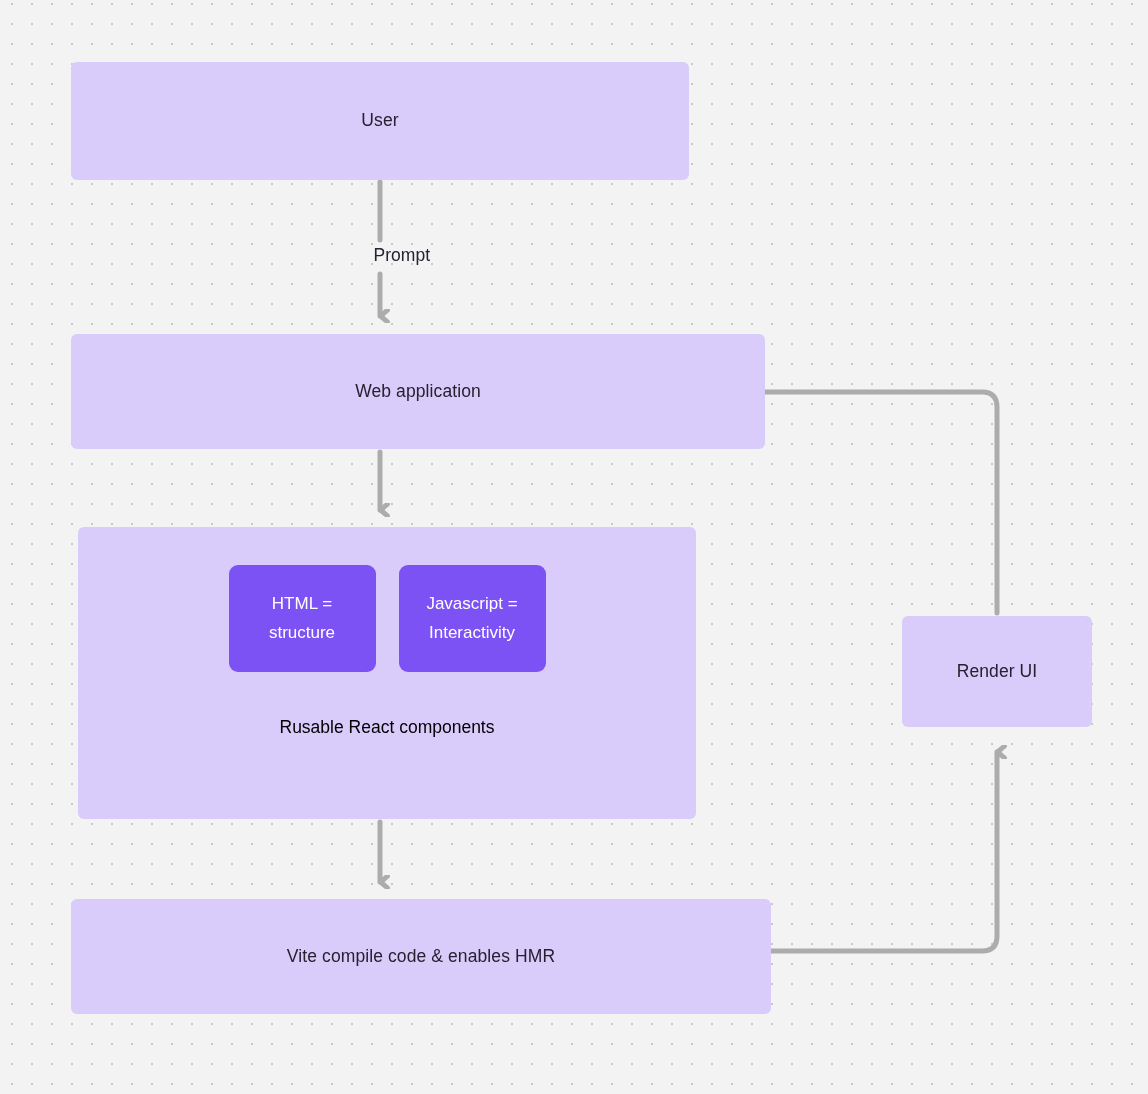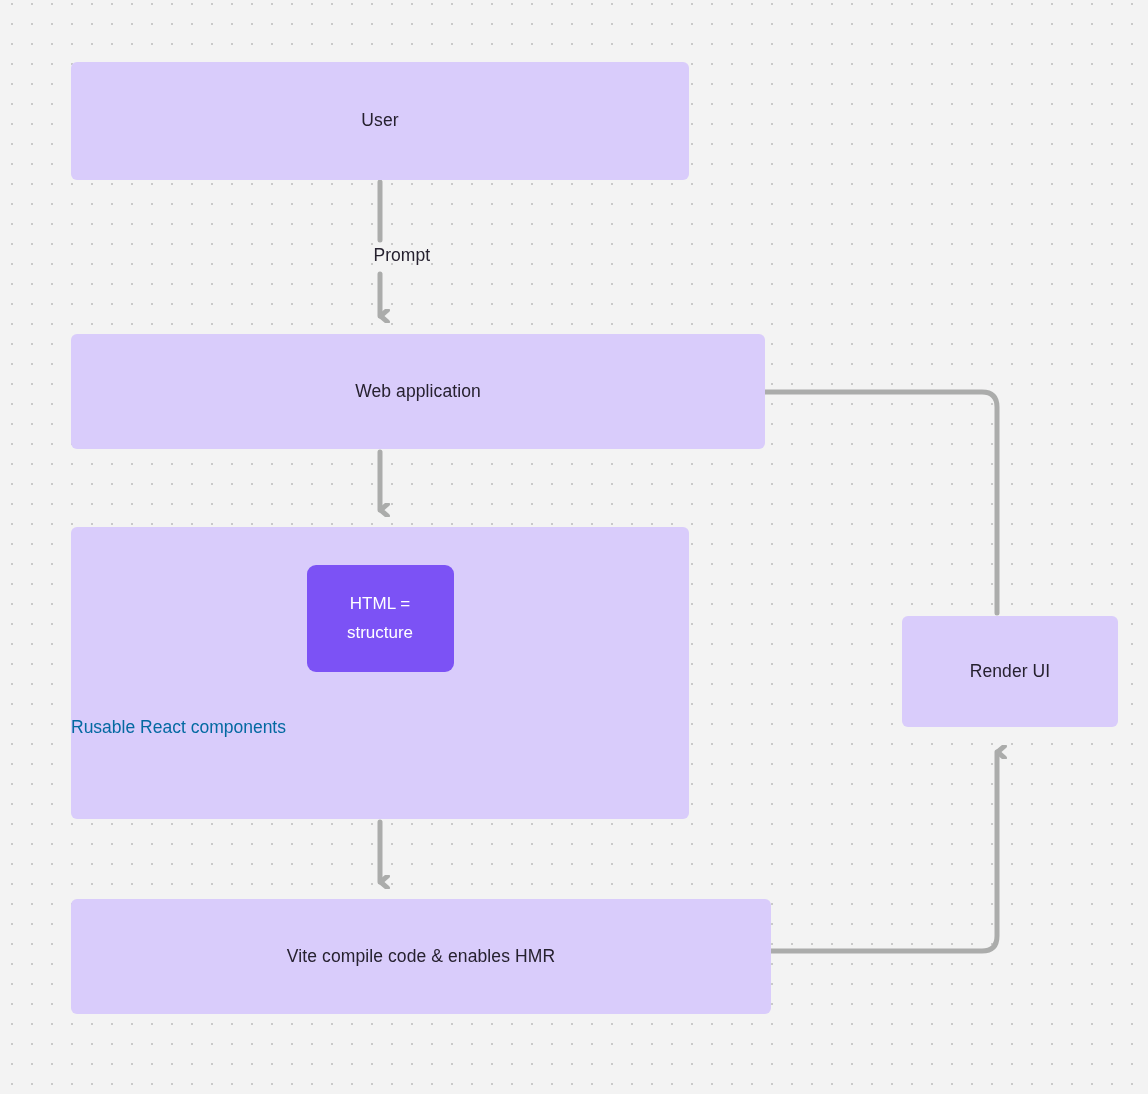--- a/index.html
+++ b/index.html
@@ -79,22 +79,22 @@
     text-align: center;
     font-size: 17px;
     line-height: 1.7;
     white-space: pre-line;
   }
   .group-caption {
     position: absolute;
     left: 0;
     top: 190px;
     width: 100%;
-    text-align: left;
-    color: #0369a1;
+    text-align: center;
+    color: #000000;
     font-size: 17.5px;
   }
 
   
   .edge-label {
     position: absolute;
     color: #26212f;
     font-size: 17.5px;
     text-align: right;
     white-space: nowrap;
@@ -144,31 +144,35 @@
   <div class="node node-outer" style="left:71px; top:62px; width:618px; height:118px;">
     <span class="node-label">User</span>
   </div>
 
   <div class="edge-label" style="left:330px; top:245px; width:100px;">Prompt</div>
 
   <div class="node node-outer" style="left:71px; top:334px; width:694px; height:115px;">
     <span class="node-label">Web application</span>
   </div>
 
-  <div class="node node-outer group-box" style="left:71px; top:527px; width:618px; height:292px;">
+  <div class="node node-outer group-box" style="left:78px; top:527px; width:618px; height:292px;">
     <div class="chip-row">
       <div class="chip">
         <span>HTML =
 structure</span>
+      </div>
+      <div class="chip">
+        <span>Javascript =
+Interactivity</span>
       </div>
     </div>
     <div class="group-caption">Rusable React components</div>
   </div>
 
   <div class="node node-outer" style="left:71px; top:899px; width:700px; height:115px;">
     <span class="node-label">Vite compile code &amp; enables HMR</span>
   </div>
 
-  <div class="node node-outer" style="left:902px; top:616px; width:216px; height:111px;">
+  <div class="node node-outer" style="left:902px; top:616px; width:190px; height:111px;">
     <span class="node-label">Render UI</span>
   </div>
 
 </div>
 
 </body></html>

